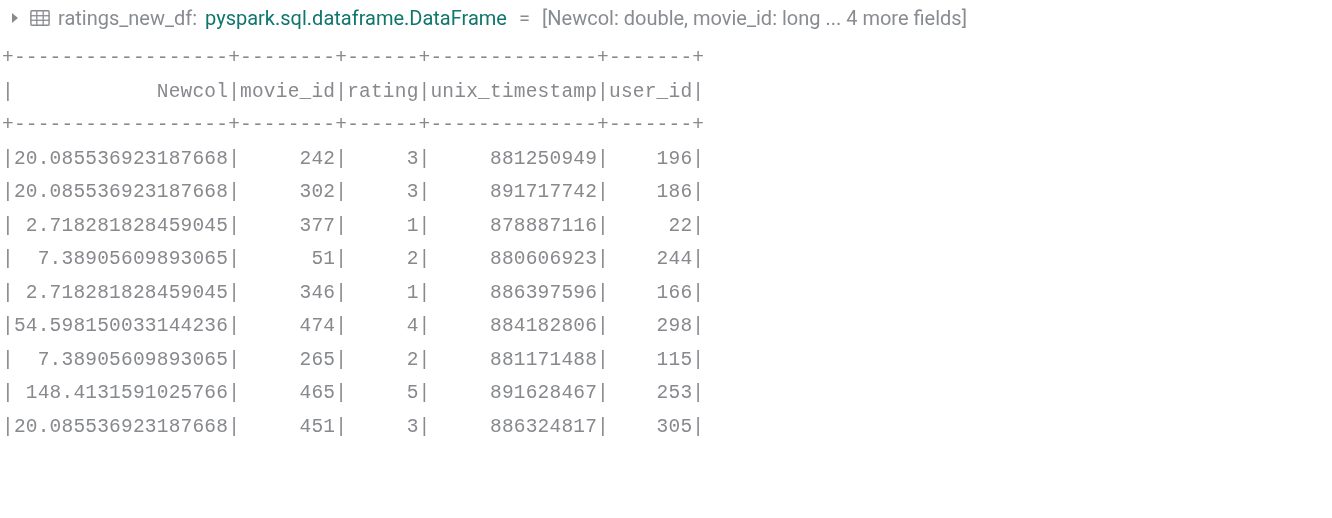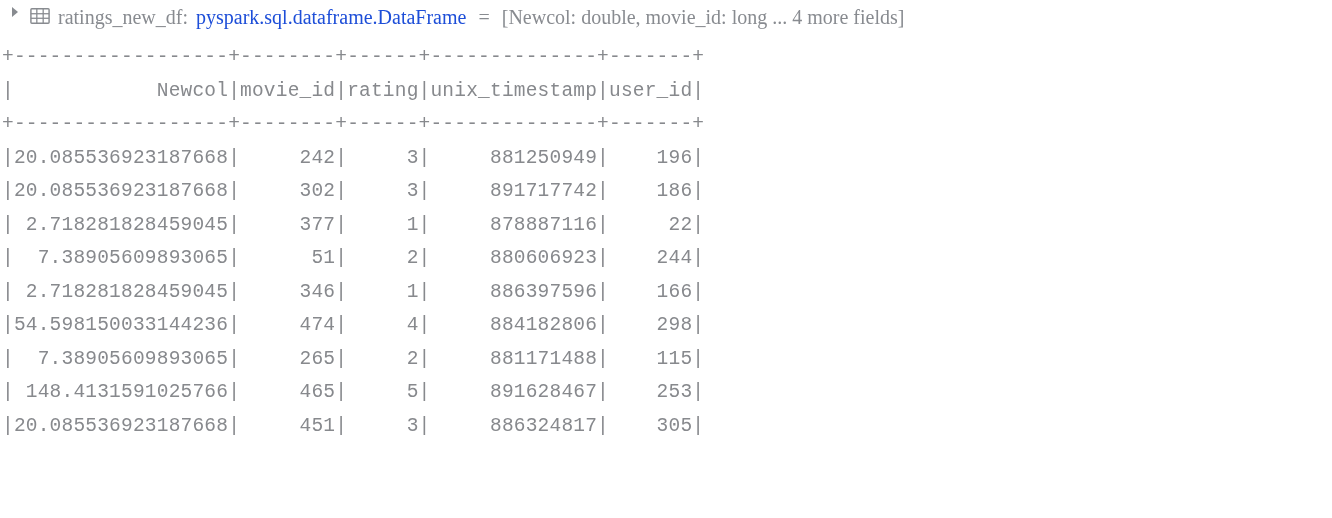--- a/index.html
+++ b/index.html
@@ -9,26 +9,25 @@
     }
     body {
       font-family: -apple-system, BlinkMacSystemFont, "Segoe UI", Roboto, Helvetica, Arial, sans-serif;
       background: #ffffff;
       width: 1332px;
       height: 518px;
       overflow: hidden;
     }
     .header-line {
       display: flex;
-      align-items: flex-start;
+      align-items: center;
       padding: 6px 8px 4px 8px;
       gap: 8px;
       color: #888b90;
       font-size: 20px;
-      font-family: Liberation Serif, serif;
     }
     .expand-arrow {
       color: #888b90;
       font-size: 14px;
       width: 14px;
       display: inline-flex;
       align-items: center;
       justify-content: center;
     }
     .expand-arrow svg {
@@ -44,21 +43,21 @@
       height: 20px;
     }
     .table-icon svg {
       width: 20px;
       height: 18px;
     }
     .var-name {
       color: #888b90;
     }
     .type-text {
-      color: #1d4ed8;
+      color: #0f766e;
     }
     .equals {
       color: #888b90;
       margin: 0 4px;
     }
     .schema {
       color: #888b90;
     }
     .output-block {
       font-family: "SFMono-Regular", Consolas, "Liberation Mono", Menlo, Courier, monospace;

